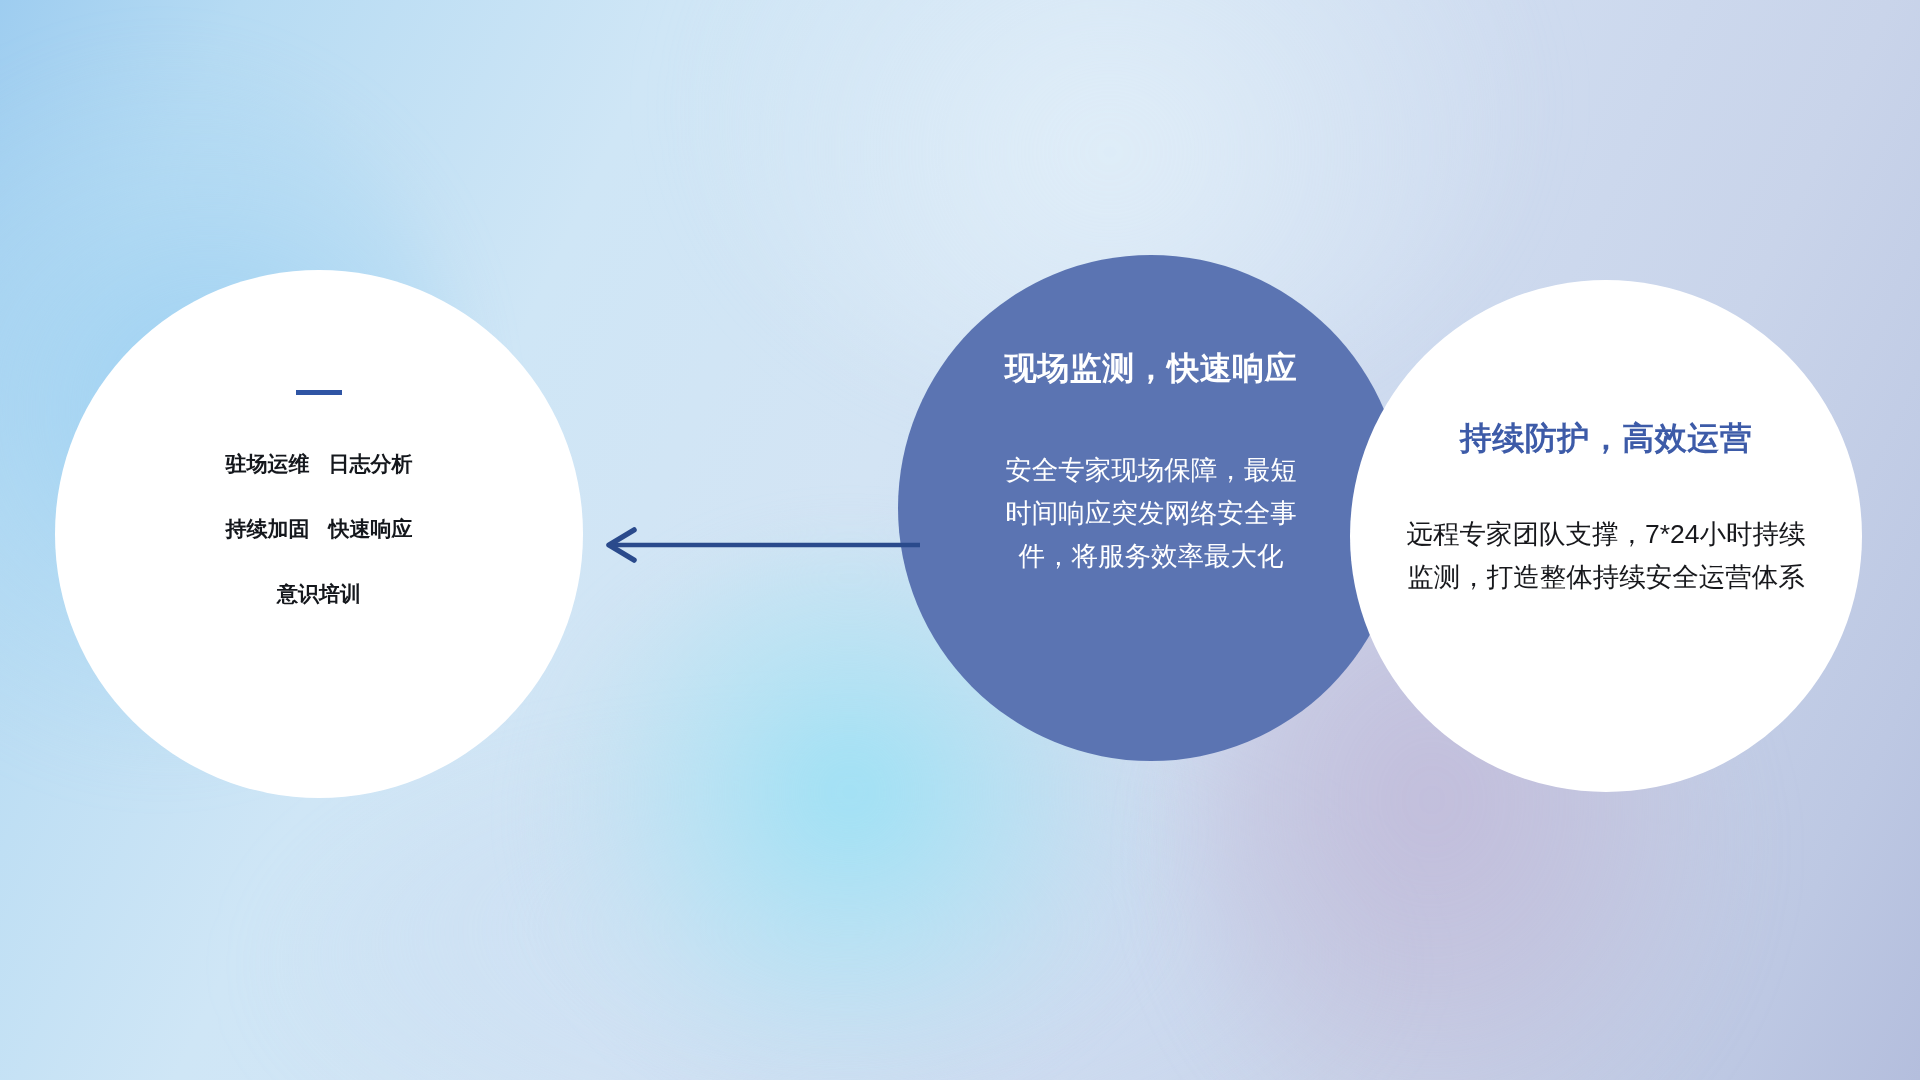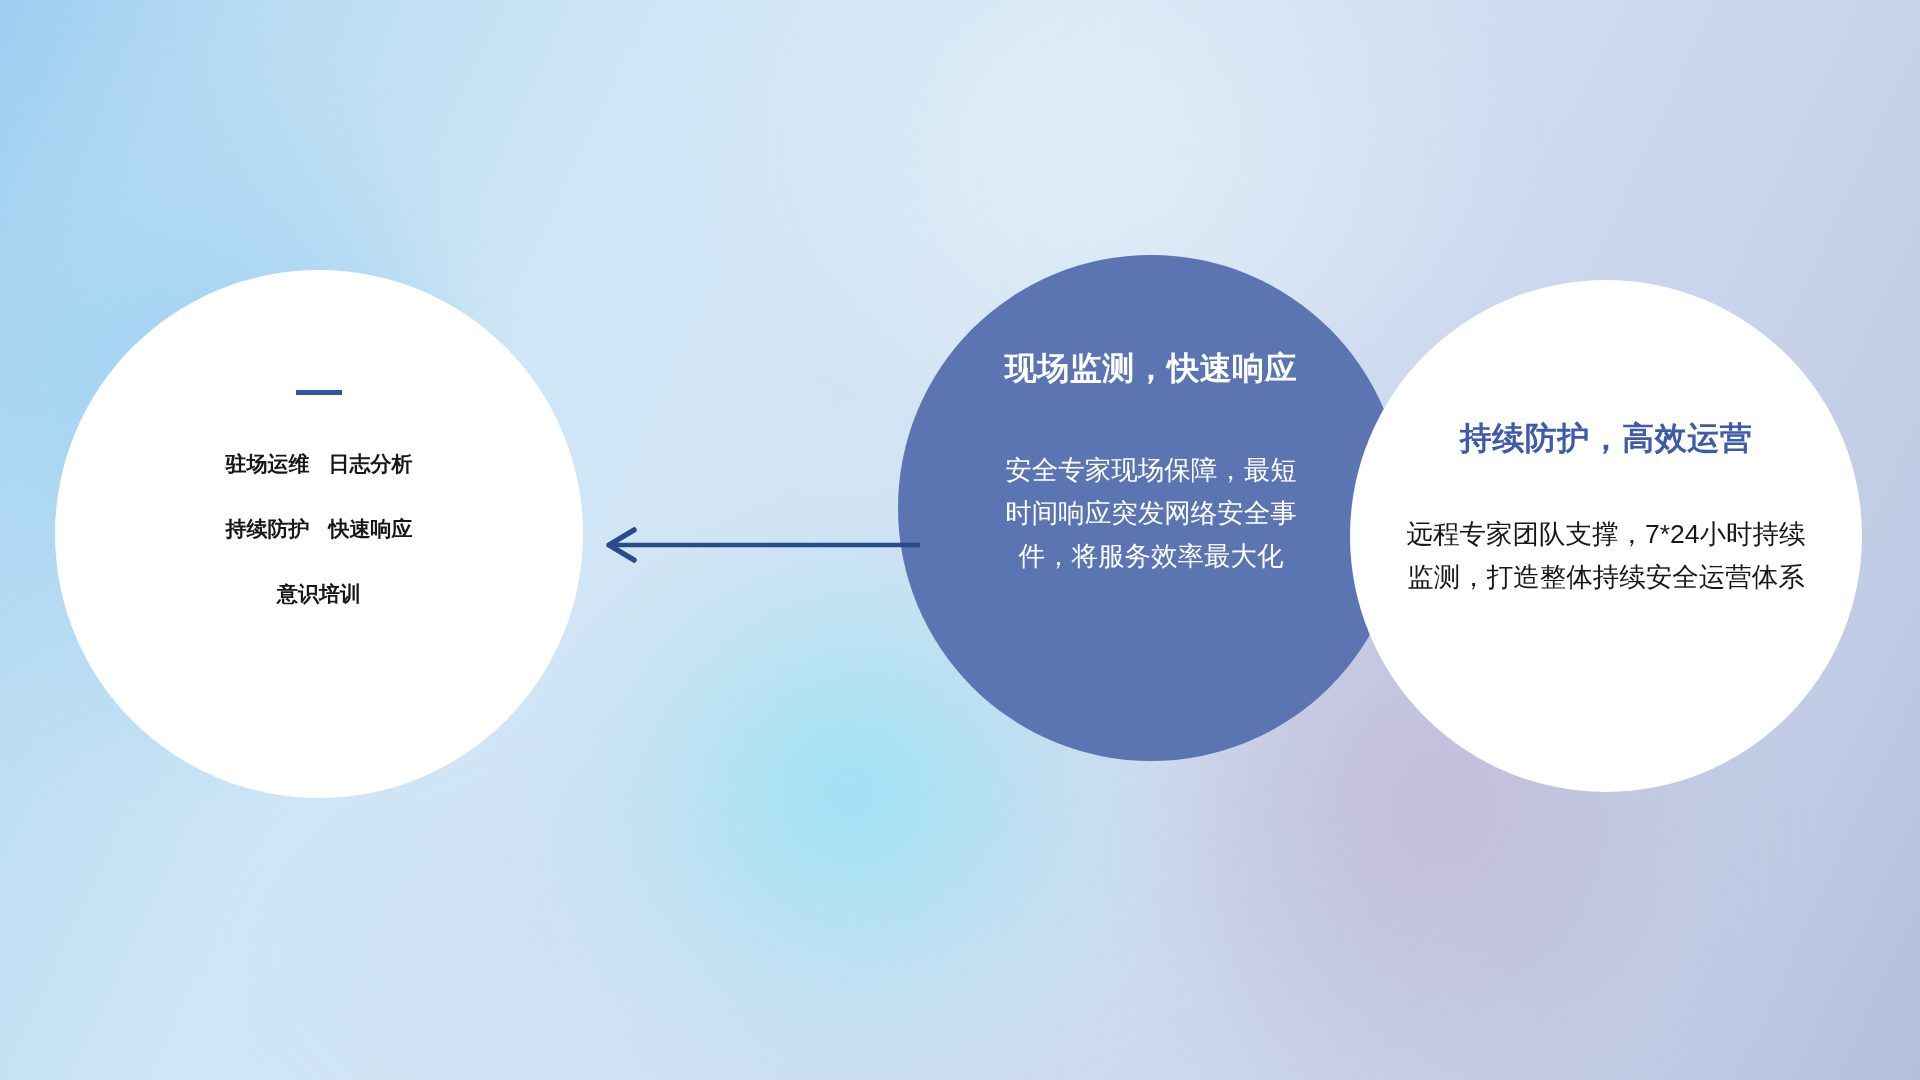--- a/index.html
+++ b/index.html
@@ -205,21 +205,21 @@
   <div class="circle" id="circle-left">
     <div class="left-inner">
       <div class="dash"></div>
 
       <div class="kw-row">
         <span>驻场运维</span>
         <span>日志分析</span>
       </div>
 
       <div class="kw-row">
-        <span>持续防护</span>
+        <span>持续加固</span>
         <span>快速响应</span>
       </div>
 
       <div class="kw-row single">
         <span>意识培训</span>
       </div>
     </div>
   </div>
 
   <div class="circle" id="circle-mid">

